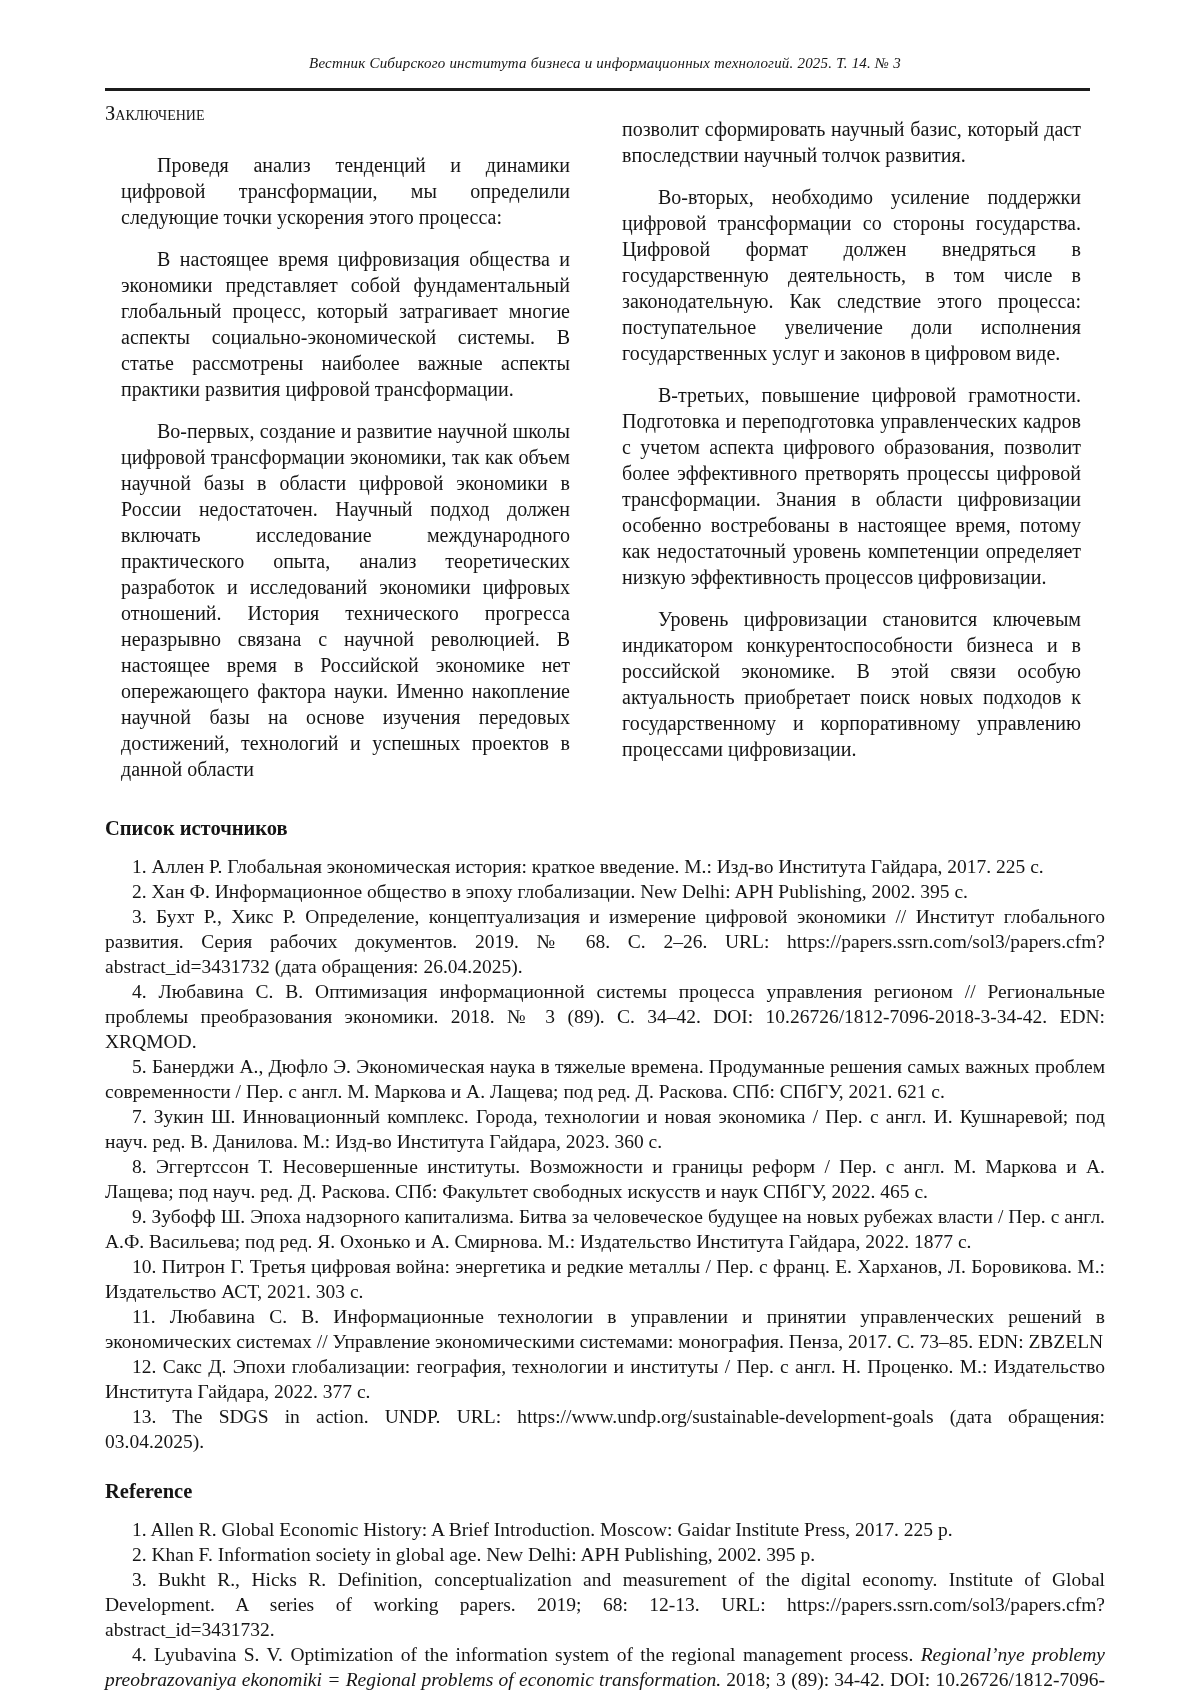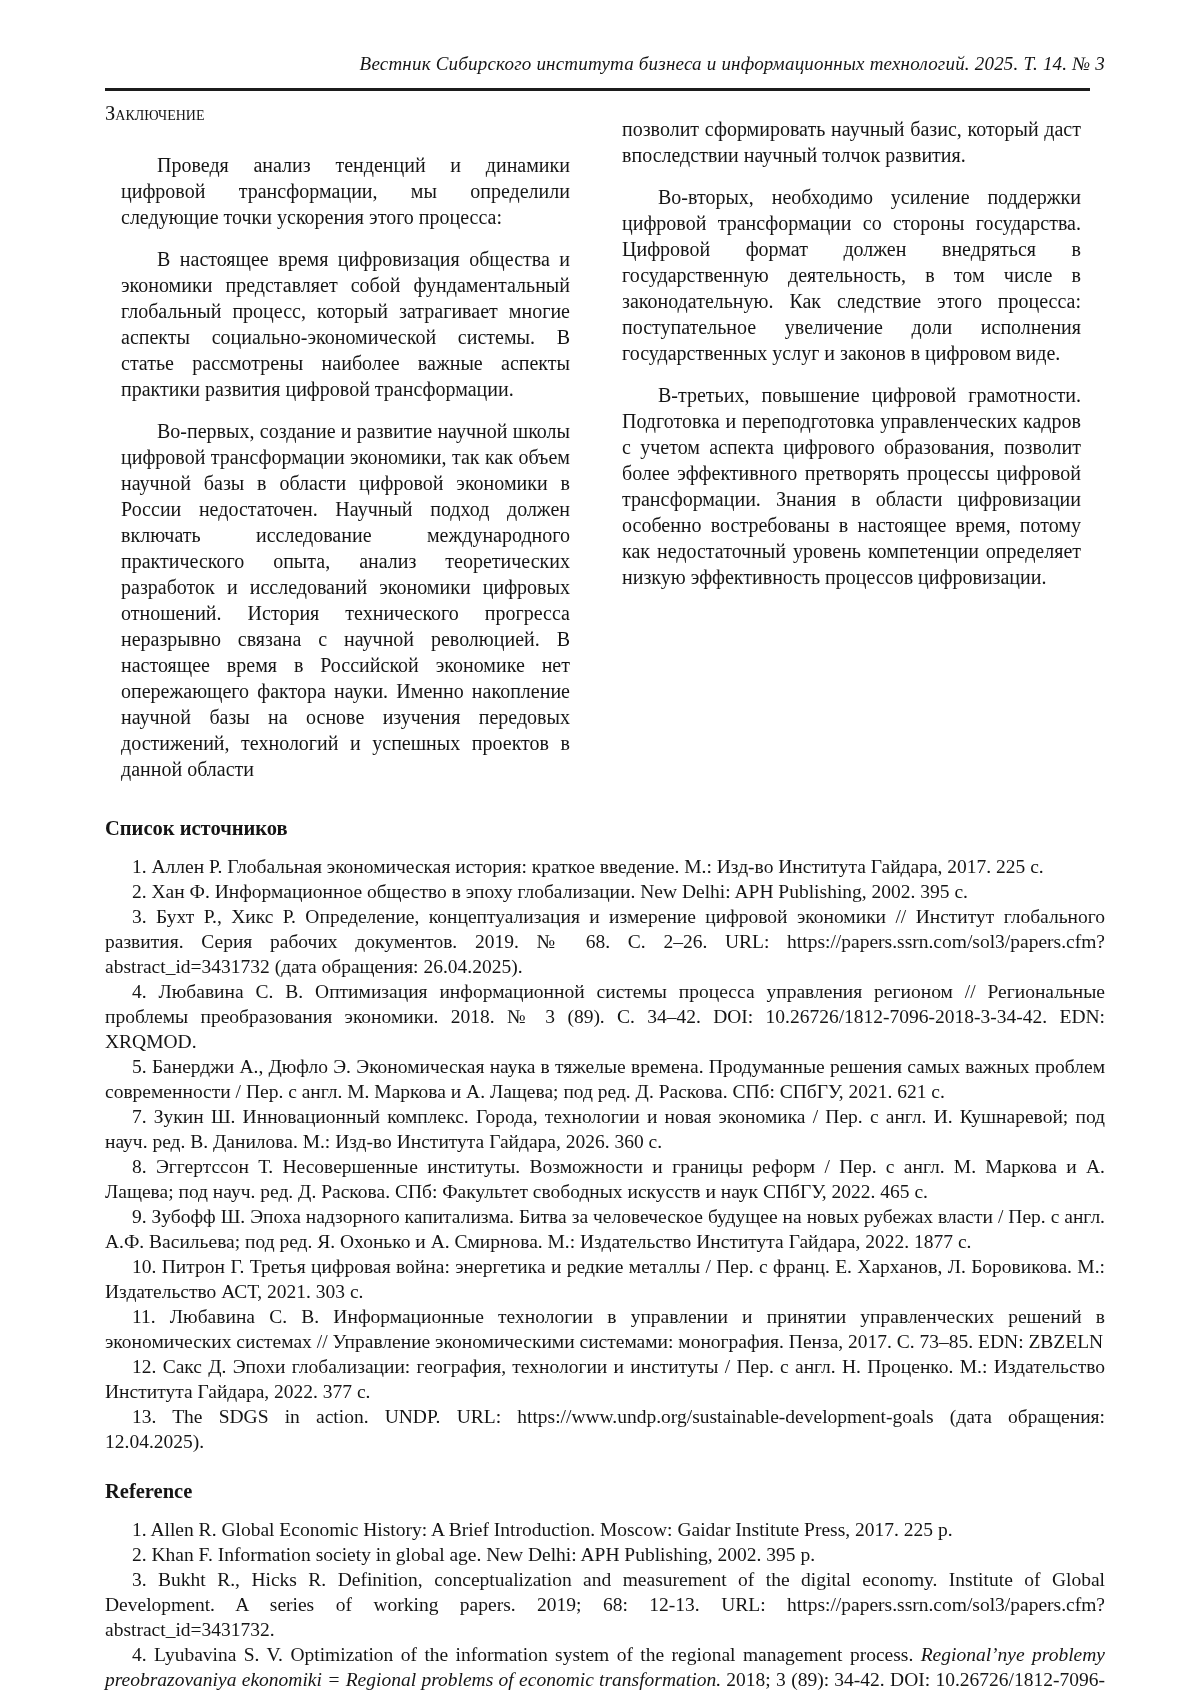--- a/index.html
+++ b/index.html
@@ -14,24 +14,24 @@
     box-sizing: border-box;
     background: #ffffff;
     color: #151515;
     font-family: "Liberation Serif", "DejaVu Serif", serif;
     padding: 52px 95px 0 105px;
     overflow: hidden;
   }
   
   .journal-line {
     font-style: italic;
-    font-size: 19px;
+    font-size: 15px;
     line-height: 23px;
     letter-spacing: 0.2px;
-    text-align: right;
+    text-align: center;
   }
   .header-rule {
     width: 985px;
     height: 3px;
     background: #1c1c1c;
     margin-top: 13px;
   }
   
   .columns {
     display: flex;
@@ -97,38 +97,39 @@
     <div class="col col-left">
       <h2 class="conclusion-heading">Заключение</h2>
       <p class="indent">Проведя анализ тенденций и динамики цифровой трансформации, мы определили следующие точки ускорения этого процесса:</p>
       <p class="indent">В настоящее время цифровизация общества и экономики представляет собой фундаментальный глобальный процесс, который затрагивает многие аспекты социально-экономической системы. В статье рассмотрены наиболее важные аспекты практики развития цифровой трансформации.</p>
       <p class="indent">Во-первых, создание и развитие научной школы цифровой трансформации экономики, так как объем научной базы в области цифровой экономики в России недостаточен. Научный подход должен включать исследование международного практического опыта, анализ теоретических разработок и исследований экономики цифровых отношений. История технического прогресса неразрывно связана с научной революцией. В настоящее время в Российской экономике нет опережающего фактора науки. Именно накопление научной базы на основе изучения передовых достижений, технологий и успешных проектов в данной области</p>
     </div>
     <div class="col col-right">
       <p>позволит сформировать научный базис, который даст впоследствии научный толчок развития.</p>
       <p class="indent">Во-вторых, необходимо усиление поддержки цифровой трансформации со стороны государства. Цифровой формат должен внедряться в государственную деятельность, в том числе в законодательную. Как следствие этого процесса: поступательное увеличение доли исполнения государственных услуг и законов в цифровом виде.</p>
       <p class="indent">В-третьих, повышение цифровой грамотности. Подготовка и переподготовка управленческих кадров с учетом аспекта цифрового образования, позволит более эффективного претворять процессы цифровой трансформации. Знания в области цифровизации особенно востребованы в настоящее время, потому как недостаточный уровень компетенции определяет низкую эффективность процессов цифровизации.</p>
+      <p class="indent">Уровень цифровизации становится ключевым индикатором конкурентоспособности бизнеса и в российской экономике. В этой связи особую актуальность приобретает поиск новых подходов к государственному и корпоративному управлению процессами цифровизации.</p>
     </div>
   </main>
 
   <h3 class="center-heading heading-sources">Список источников</h3>
 
   <section class="ref-list">
     <p class="ref">1. Аллен Р. Глобальная экономическая история: краткое введение. М.: Изд-во Института Гайдара, 2017. 225 с.</p>
     <p class="ref">2. Хан Ф. Информационное общество в эпоху глобализации. New Delhi: APH Publishing, 2002. 395 с.</p>
     <p class="ref">3. Бухт Р., Хикс Р. Определение, концептуализация и измерение цифровой экономики // Институт глобального развития. Серия рабочих документов. 2019. № 68. С. 2–26. URL: https://papers.ssrn.com/sol3/papers.cfm?abstract_id=3431732 (дата обращения: 26.04.2025).</p>
     <p class="ref">4. Любавина С. В. Оптимизация информационной системы процесса управления регионом // Региональные проблемы преобразования экономики. 2018. № 3 (89). С. 34–42. DOI: 10.26726/1812-7096-2018-3-34-42. EDN: XRQMOD.</p>
     <p class="ref">5. Банерджи А., Дюфло Э. Экономическая наука в тяжелые времена. Продуманные решения самых важных проблем современности / Пер. с англ. М. Маркова и А. Лащева; под ред. Д. Раскова. СПб: СПбГУ, 2021. 621 с.</p>
-    <p class="ref">7. Зукин Ш. Инновационный комплекс. Города, технологии и новая экономика / Пер. с англ. И. Кушнаревой; под науч. ред. В. Данилова. М.: Изд-во Института Гайдара, 2026. 360 с.</p>
+    <p class="ref">7. Зукин Ш. Инновационный комплекс. Города, технологии и новая экономика / Пер. с англ. И. Кушнаревой; под науч. ред. В. Данилова. М.: Изд-во Института Гайдара, 2023. 360 с.</p>
     <p class="ref">8. Эггертссон Т. Несовершенные институты. Возможности и границы реформ / Пер. с англ. М. Маркова и А. Лащева; под науч. ред. Д. Раскова. СПб: Факультет свободных искусств и наук СПбГУ, 2022. 465 с.</p>
     <p class="ref">9. Зубофф Ш. Эпоха надзорного капитализма. Битва за человеческое будущее на новых рубежах власти / Пер. с англ. А.Ф. Васильева; под ред. Я. Охонько и А. Смирнова. М.: Издательство Института Гайдара, 2022. 1877 с.</p>
     <p class="ref">10. Питрон Г. Третья цифровая война: энергетика и редкие металлы / Пер. с франц. Е. Харханов, Л. Боровикова. М.: Издательство АСТ, 2021. 303 с.</p>
     <p class="ref">11. Любавина С. В. Информационные технологии в управлении и принятии управленческих решений в экономических системах // Управление экономическими системами: монография. Пенза, 2017. С. 73–85. EDN: ZBZELN</p>
     <p class="ref">12. Сакс Д. Эпохи глобализации: география, технологии и институты / Пер. с англ. Н. Проценко. М.: Издательство Института Гайдара, 2022. 377 с.</p>
-    <p class="ref">13. The SDGS in action. UNDP. URL: https://www.undp.org/sustainable-development-goals (дата обращения: 12.04.2025).</p>
+    <p class="ref">13. The SDGS in action. UNDP. URL: https://www.undp.org/sustainable-development-goals (дата обращения: 03.04.2025).</p>
   </section>
 
   <h3 class="center-heading heading-reference">Reference</h3>
 
   <section class="ref-list" lang="en">
     <p class="ref">1. Allen R. Global Economic History: A Brief Introduction. Moscow: Gaidar Institute Press, 2017. 225 p.</p>
     <p class="ref">2. Khan F. Information society in global age. New Delhi: APH Publishing, 2002. 395 p.</p>
     <p class="ref">3. Bukht R., Hicks R. Definition, conceptualization and measurement of the digital economy. Institute of Global Development. A series of working papers. 2019; 68: 12-13. URL: https://papers.ssrn.com/sol3/papers.cfm?abstract_id=3431732.</p>
     <p class="ref"><span>4. Lyubavina S. V. Optimization of the information system of the regional management process. </span><em>Regional’nye problemy preobrazovaniya ekonomiki = Regional problems of economic transformation.</em><span> 2018; 3 (89): 34-42. DOI: 10.26726/1812-7096-2018-3-34-42. EDN: XRQMOD. (In Russ.).</span></p>
   </section>

